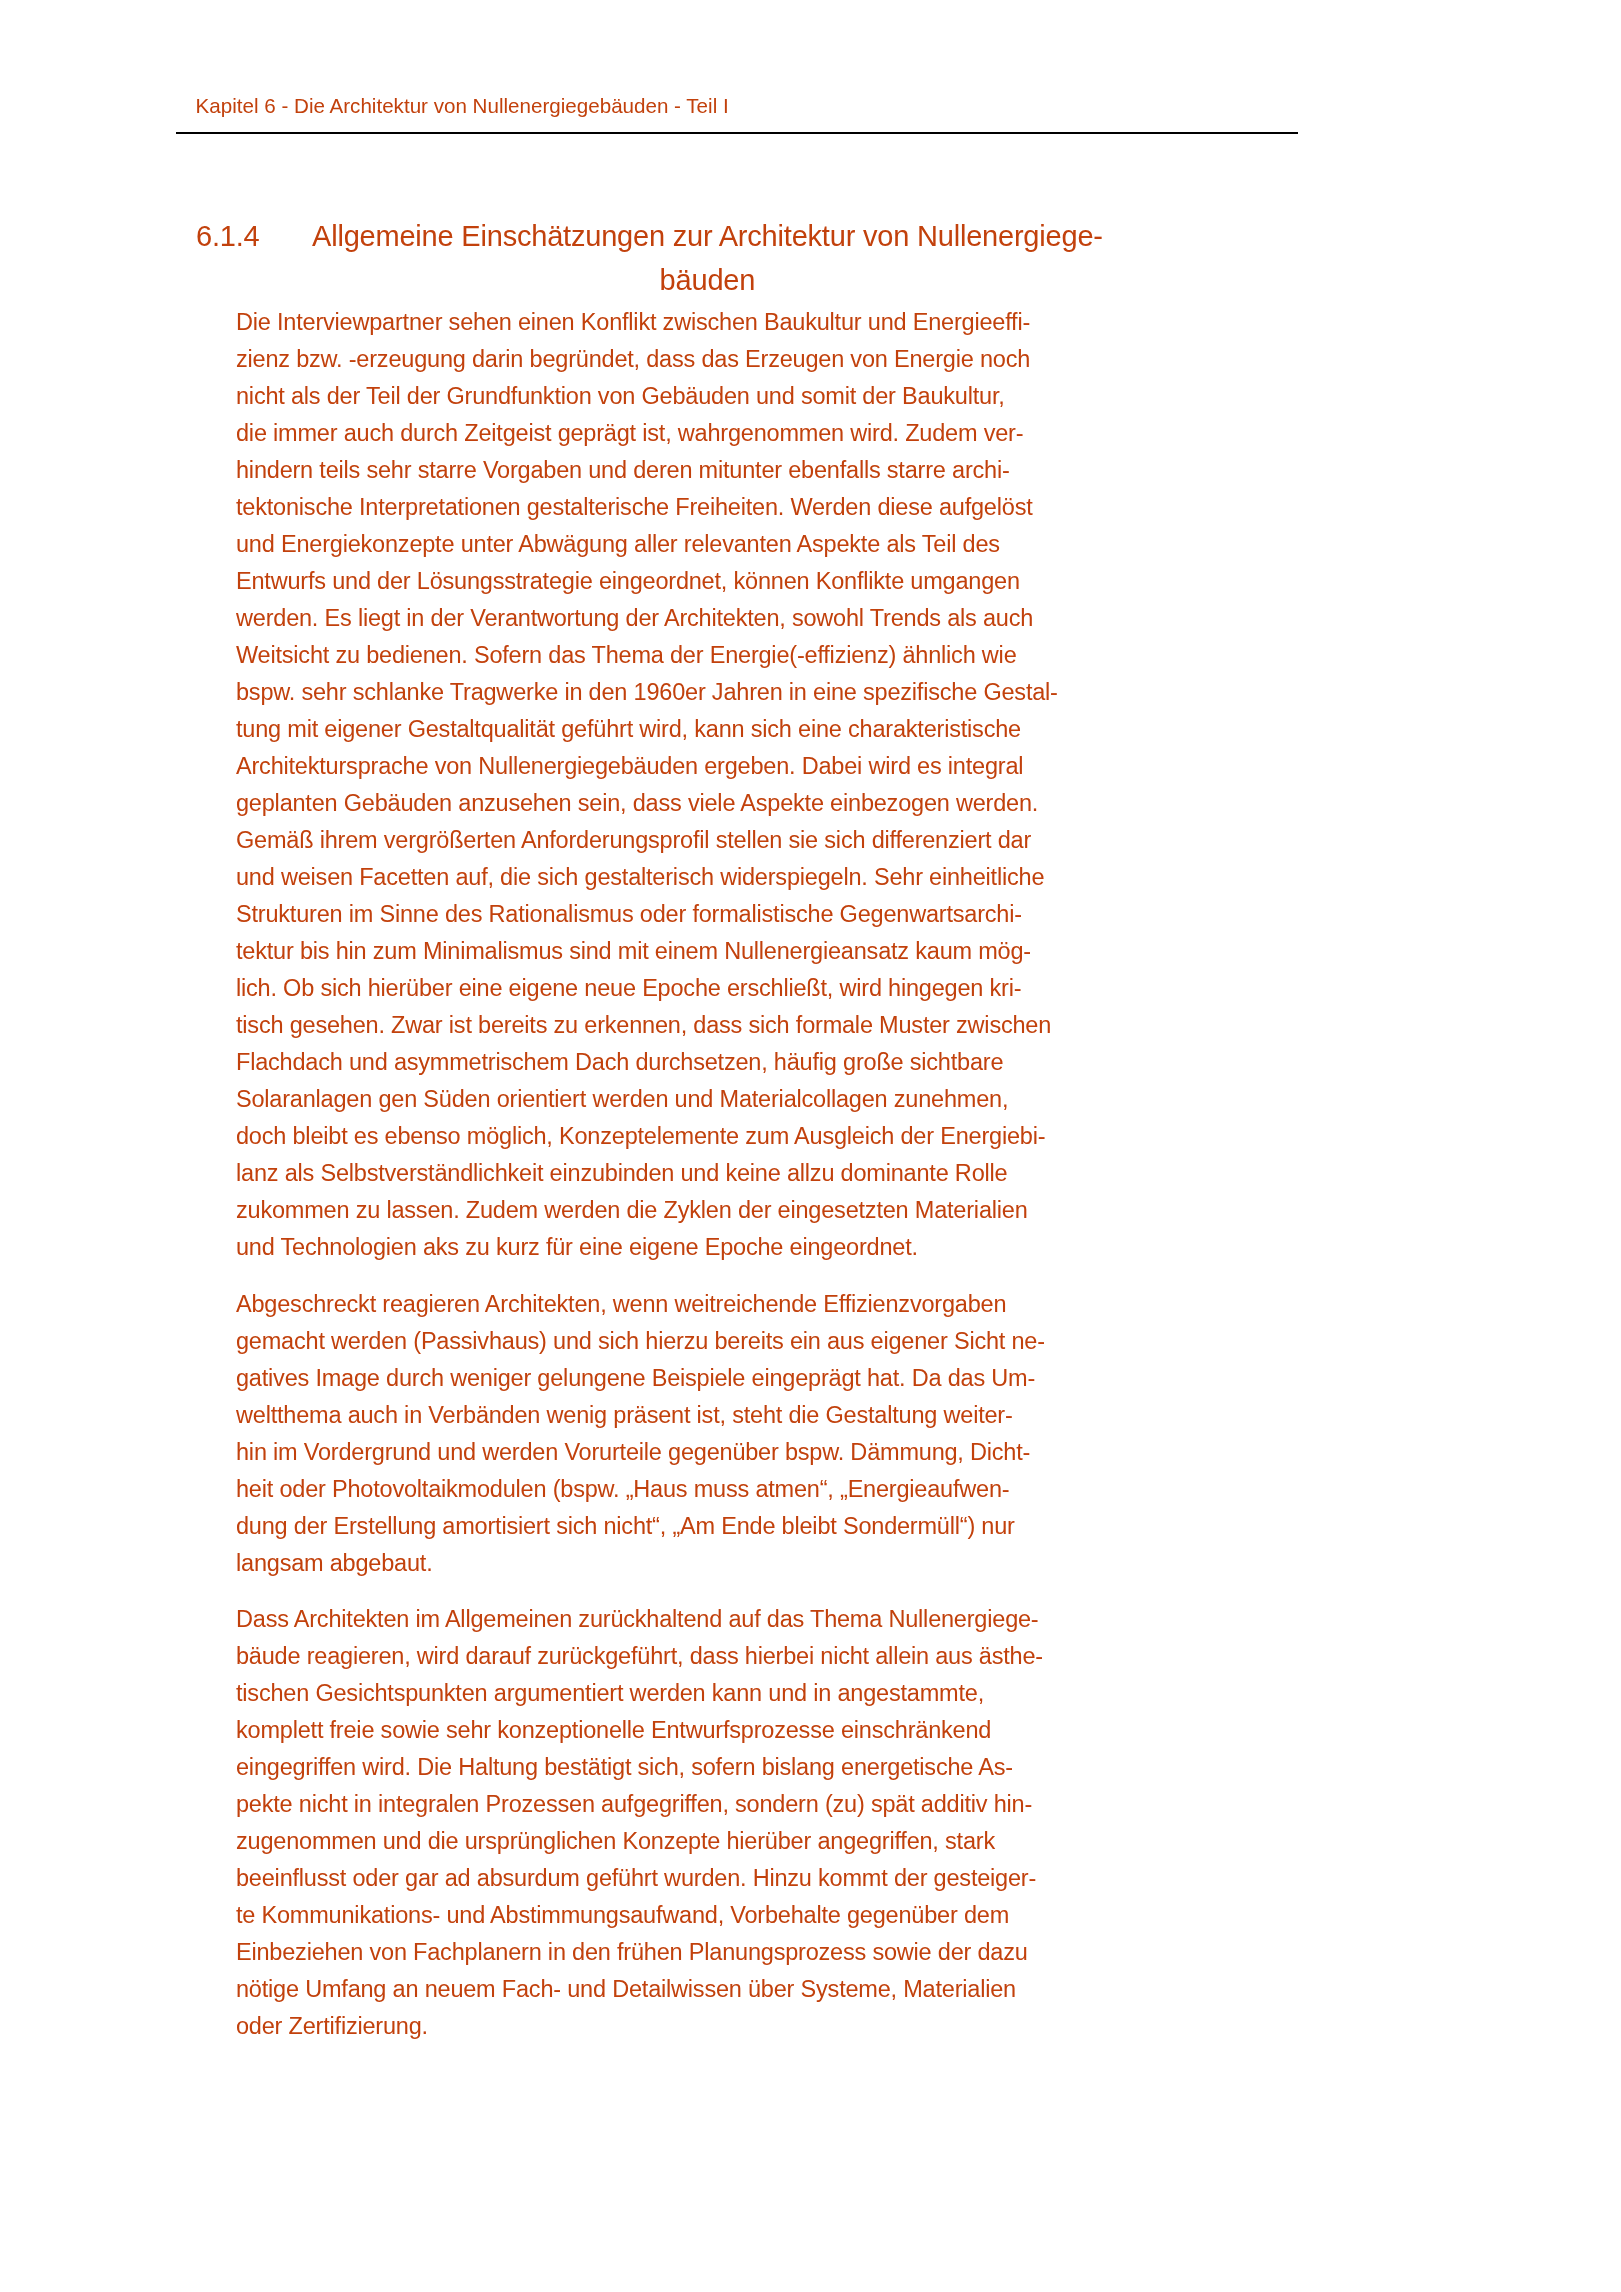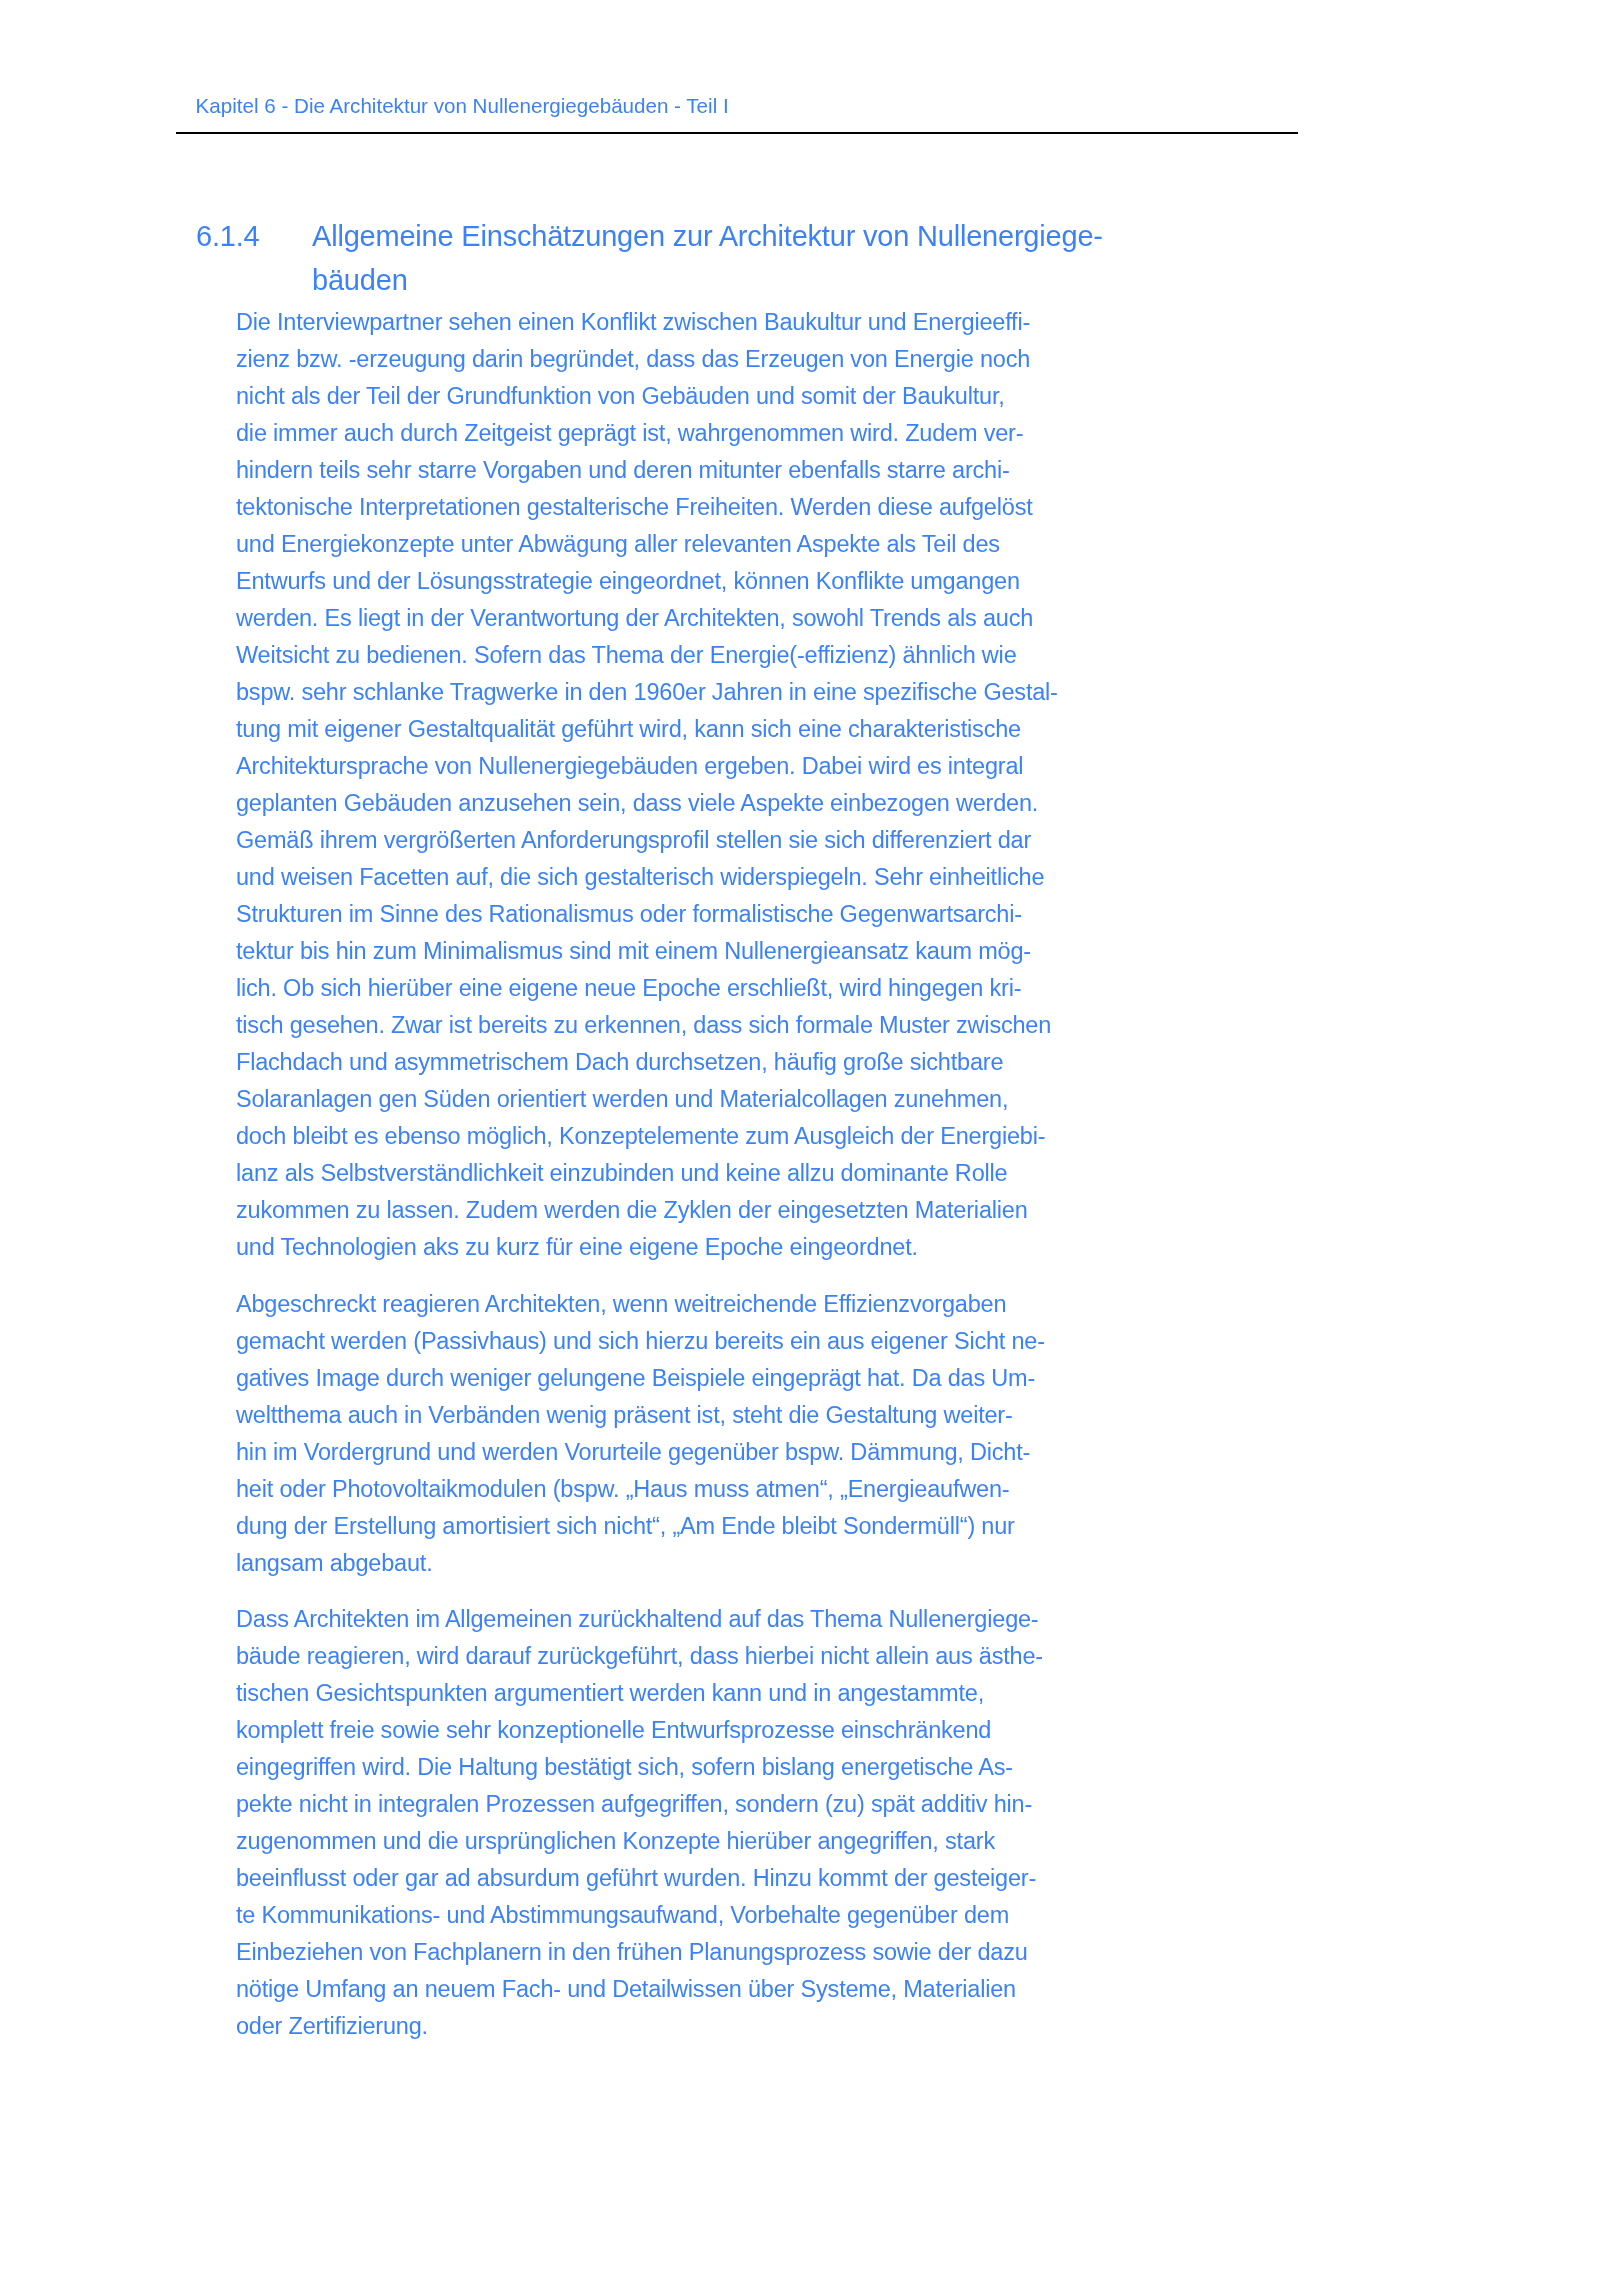--- a/index.html
+++ b/index.html
@@ -6,21 +6,21 @@
     margin: 0;
     padding: 0;
     background: #ffffff;
   }
   .page {
     position: relative;
     width: 1298px;
     height: 2293px;
     background: #ffffff;
     font-family: "Liberation Sans", "DejaVu Sans", sans-serif;
-    color: #3b82f6;
+    color: #c2410c;
     overflow: hidden;
   }
   .header-row {
     position: absolute;
     left: 176px;
     top: 92px;
     width: 1349px;
     display: flex;
     justify-content: space-between;
     align-items: baseline;
@@ -50,20 +50,21 @@
     line-height: 44px;
     letter-spacing: -0.2px;
     margin-top: 26px;
   }
   .section-number {
     flex: none;
     width: 116px;
   }
   .section-title {
     white-space: pre-line;
+    text-align: center;
   }
   .body-text {
     position: absolute;
     left: 196px;
     top: 304px;
     width: 990px;
     font-size: 23.5px;
     line-height: 37px;
     letter-spacing: -0.2px;
     margin-left: 40px;

